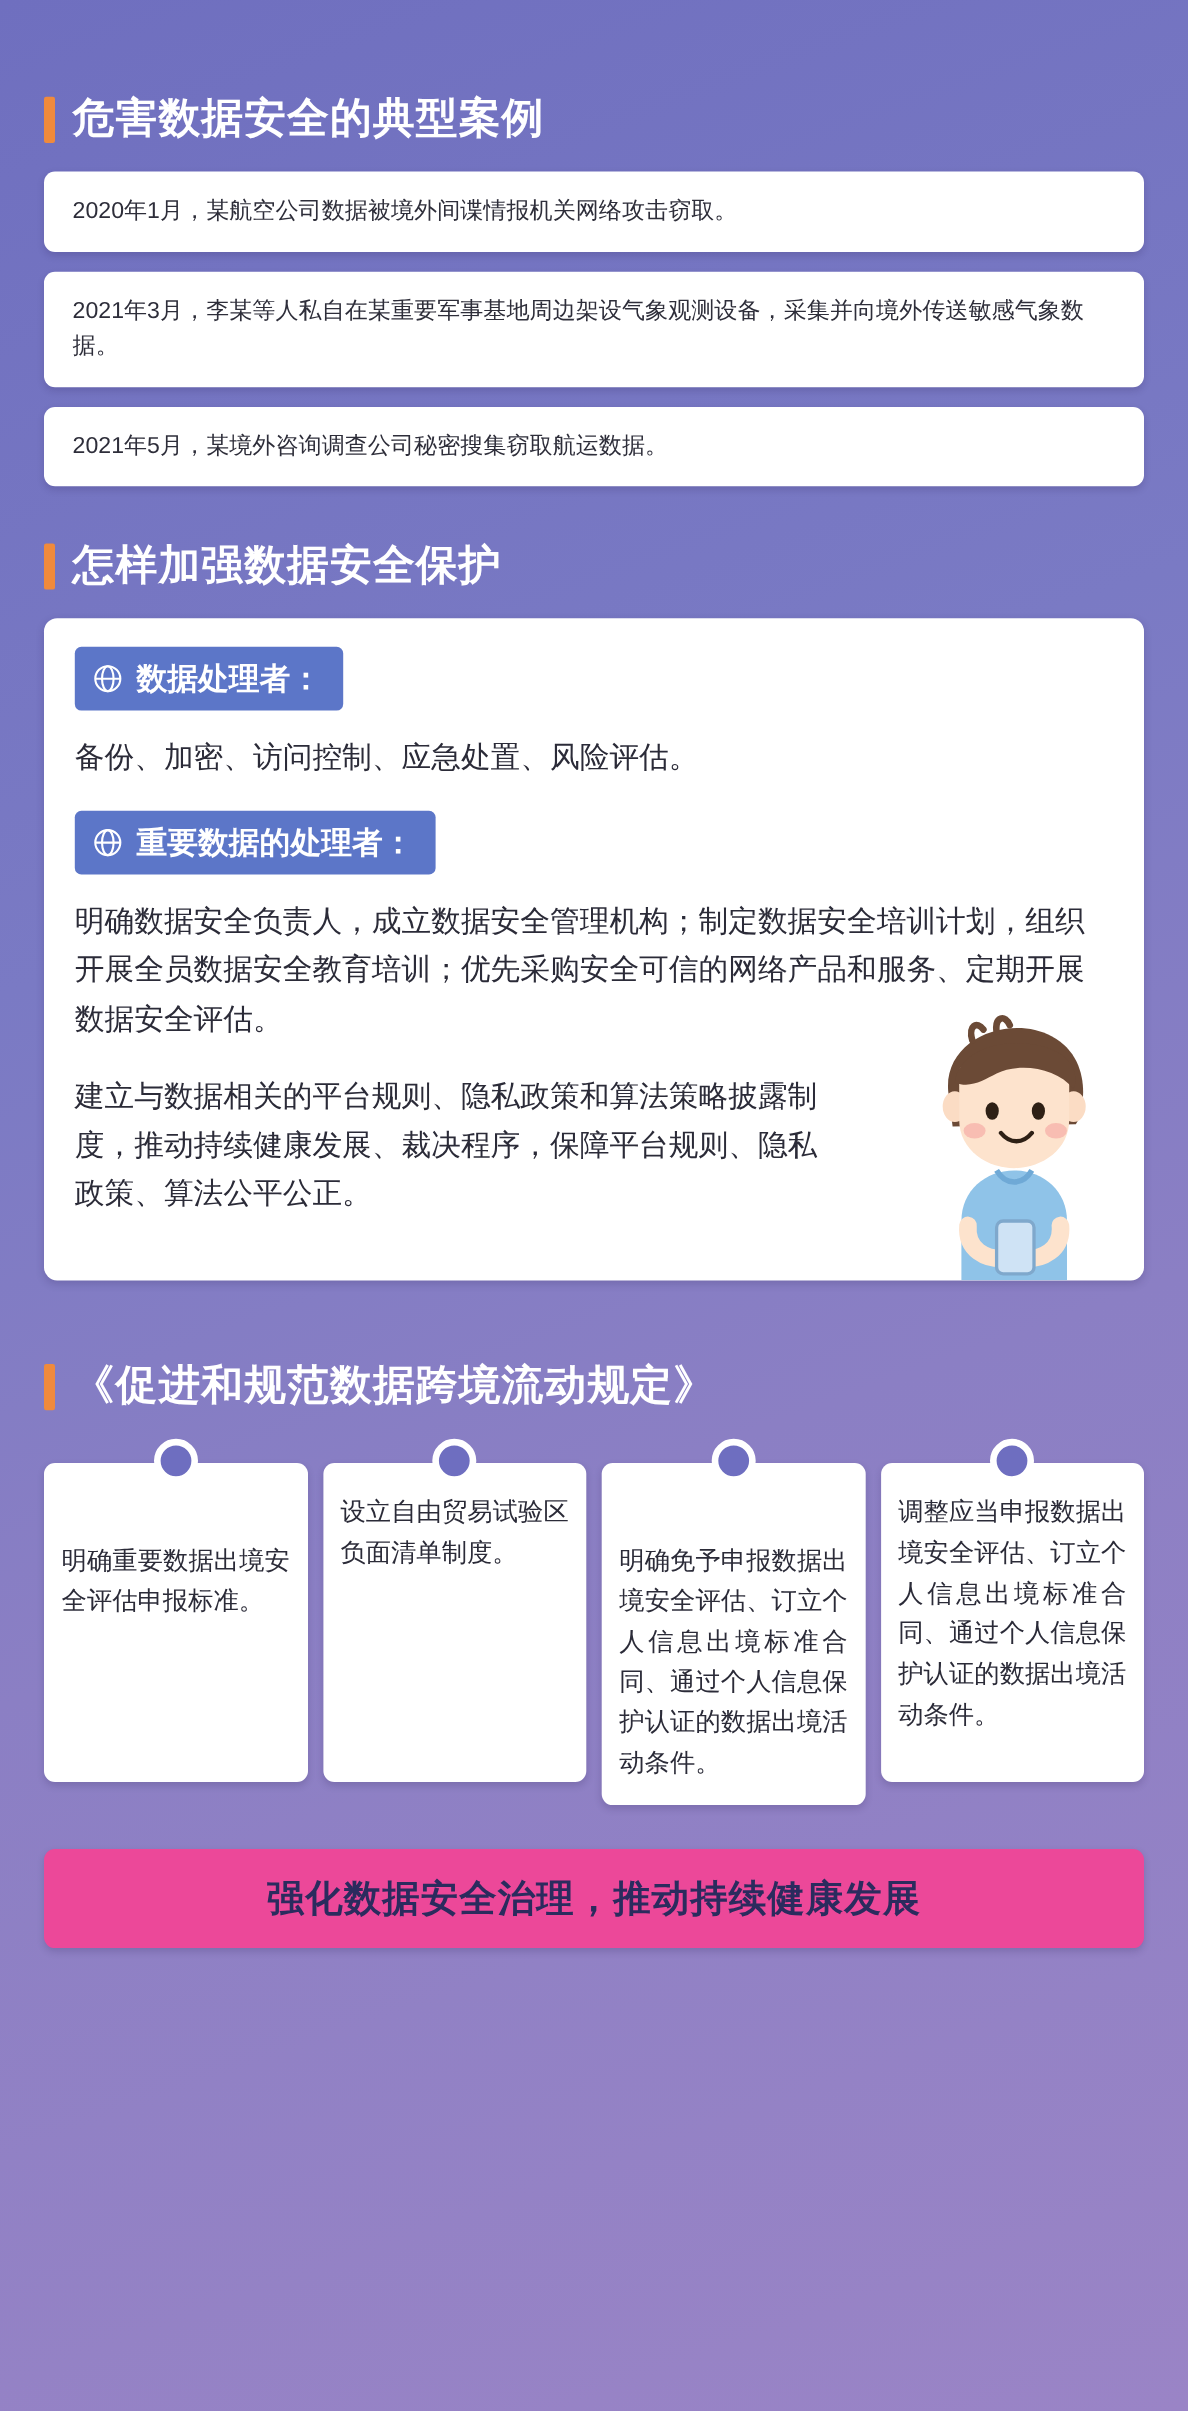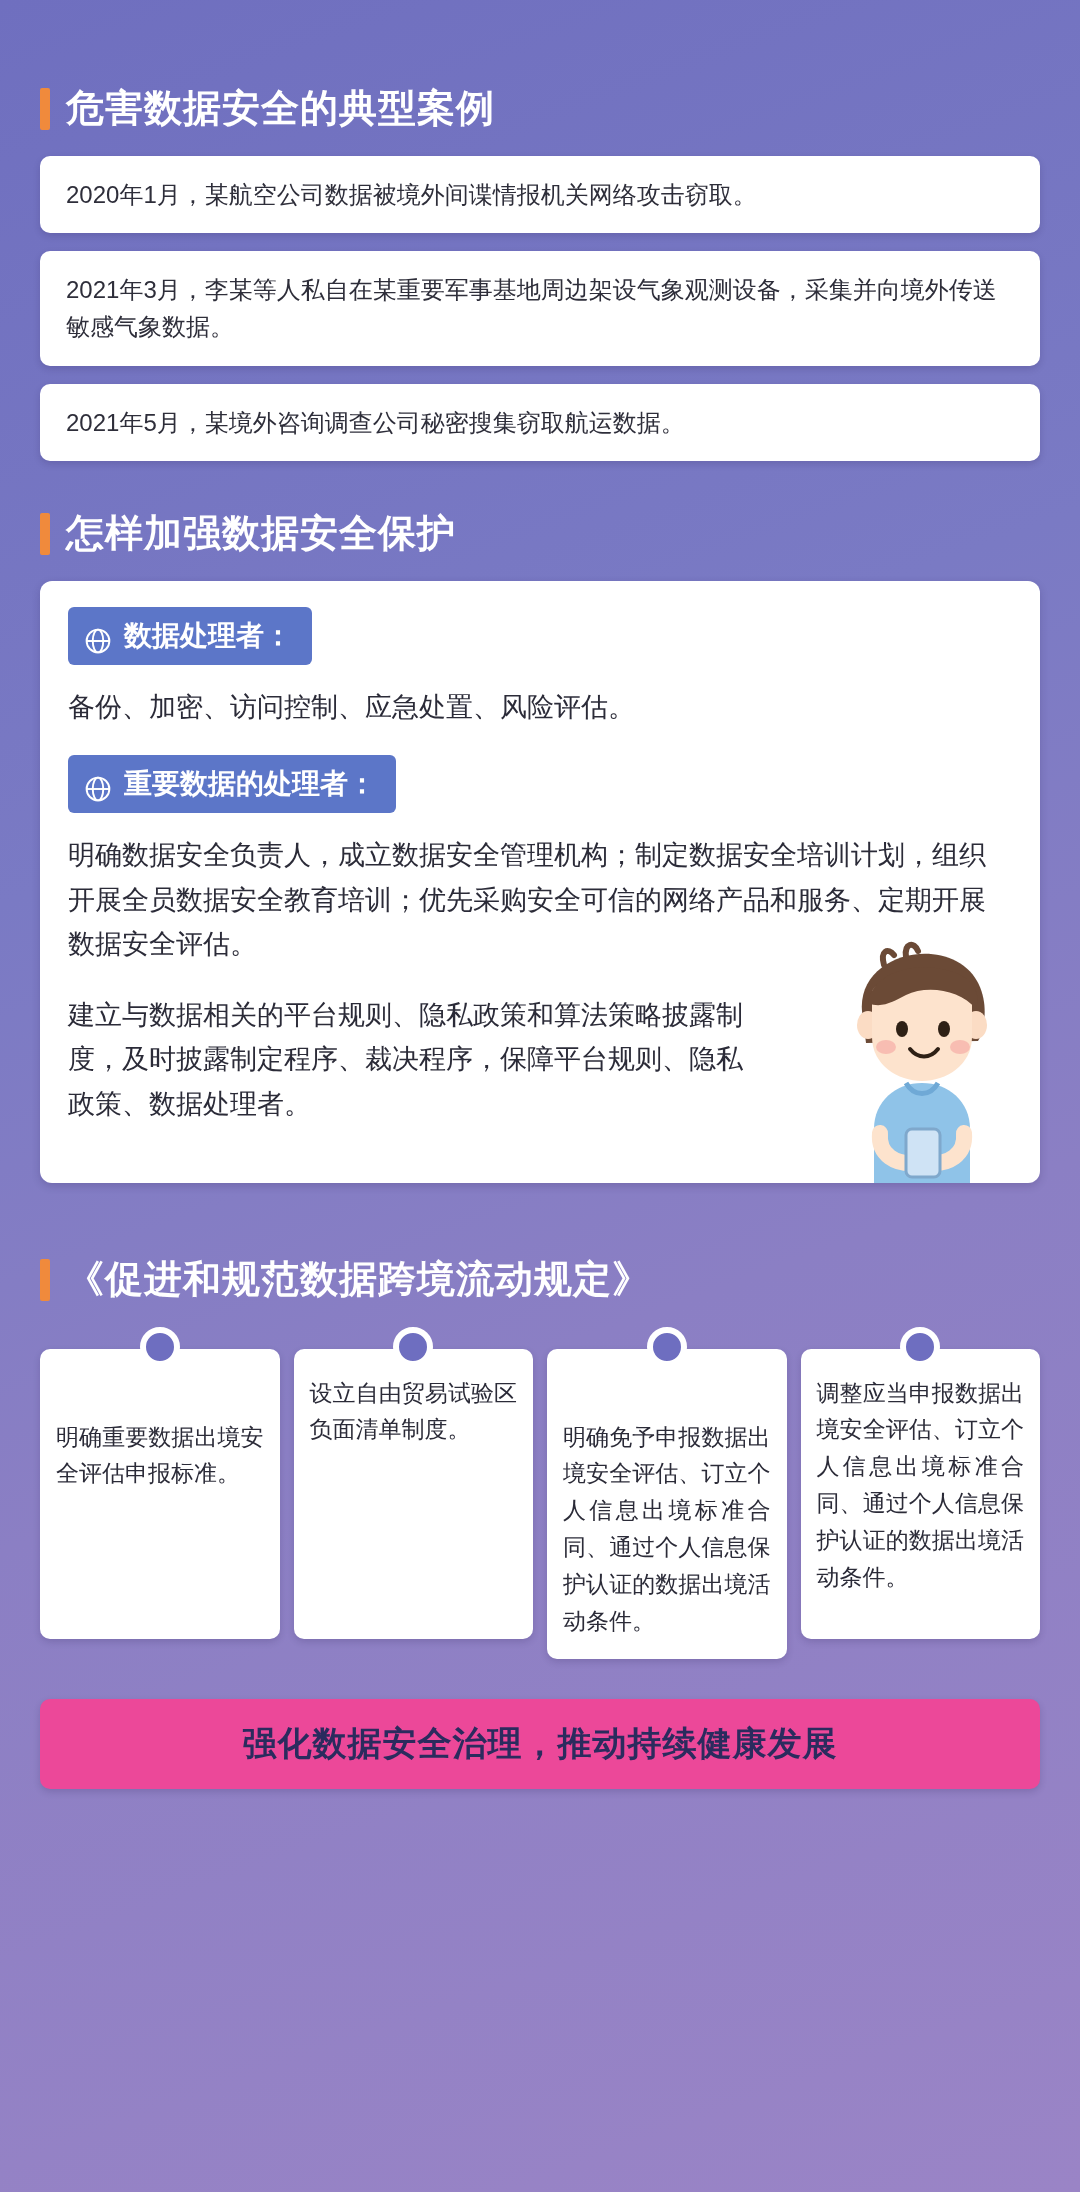--- a/index.html
+++ b/index.html
@@ -42,40 +42,40 @@
     line-height: 1.1;
   }
 
   
   .case-card {
     background: #ffffff;
     border-radius: 10px;
     padding: 20px 26px;
     margin-bottom: 18px;
     color: #2e2e3a;
-    font-size: 24px;
+    font-size: 21px;
     line-height: 1.55;
     box-shadow: 0 3px 7px rgba(40,30,80,0.18);
   }
 
   .block-spacer-1 { height: 34px; }
   .block-spacer-2 { height: 36px; }
 
   
   .protect-panel {
     background: #ffffff;
     border-radius: 12px;
     padding: 26px 28px 30px 28px;
     position: relative;
     box-shadow: 0 3px 8px rgba(40,30,80,0.2);
     overflow: hidden;
   }
   .tag {
     display: inline-flex;
-    align-items: flex-end;
+    align-items: center;
     gap: 12px;
     background: #5c76c8;
     color: #ffffff;
     font-size: 28px;
     font-weight: bold;
     border-radius: 6px;
     padding: 10px 20px 10px 16px;
     margin-bottom: 20px;
   }
   .tag .globe {
@@ -207,21 +207,21 @@
         <svg viewBox="0 0 32 32" width="28" height="28">
           <circle cx="16" cy="16" r="13" fill="none" stroke="#ffffff" stroke-width="2.2"></circle>
           <ellipse cx="16" cy="16" rx="6" ry="13" fill="none" stroke="#ffffff" stroke-width="2.2"></ellipse>
           <line x1="3" y1="16" x2="29" y2="16" stroke="#ffffff" stroke-width="2.2"></line>
         </svg>
       </span>
       <span>重要数据的处理者：</span>
     </div>
     <div class="para">明确数据安全负责人，成立数据安全管理机构；制定数据安全培训计划，组织开展全员数据安全教育培训；优先采购安全可信的网络产品和服务、定期开展数据安全评估。</div>
 
-    <div class="para" style="width:74%;">建立与数据相关的平台规则、隐私政策和算法策略披露制度，及时披露制定程序、裁决程序，保障平台规则、隐私政策、数据处理者。</div>
+    <div class="para" style="width:74%;">建立与数据相关的平台规则、隐私政策和算法策略披露制度，推动持续健康发展、裁决程序，保障平台规则、隐私政策、算法公平公正。</div>
 
     
     <div class="kid">
       <svg viewBox="0 0 220 250" width="220" height="250">
 
         <path d="M52 78 C48 30 108 8 146 28 C184 48 176 96 168 108 L56 110 Z" fill="#6b4a36"></path>
 
         <path d="M74 32 C70 18 78 14 84 22" stroke="#6b4a36" stroke-width="6" fill="none" stroke-linecap="round"></path>
         <path d="M96 24 C94 10 104 8 108 18" stroke="#6b4a36" stroke-width="6" fill="none" stroke-linecap="round"></path>
 

